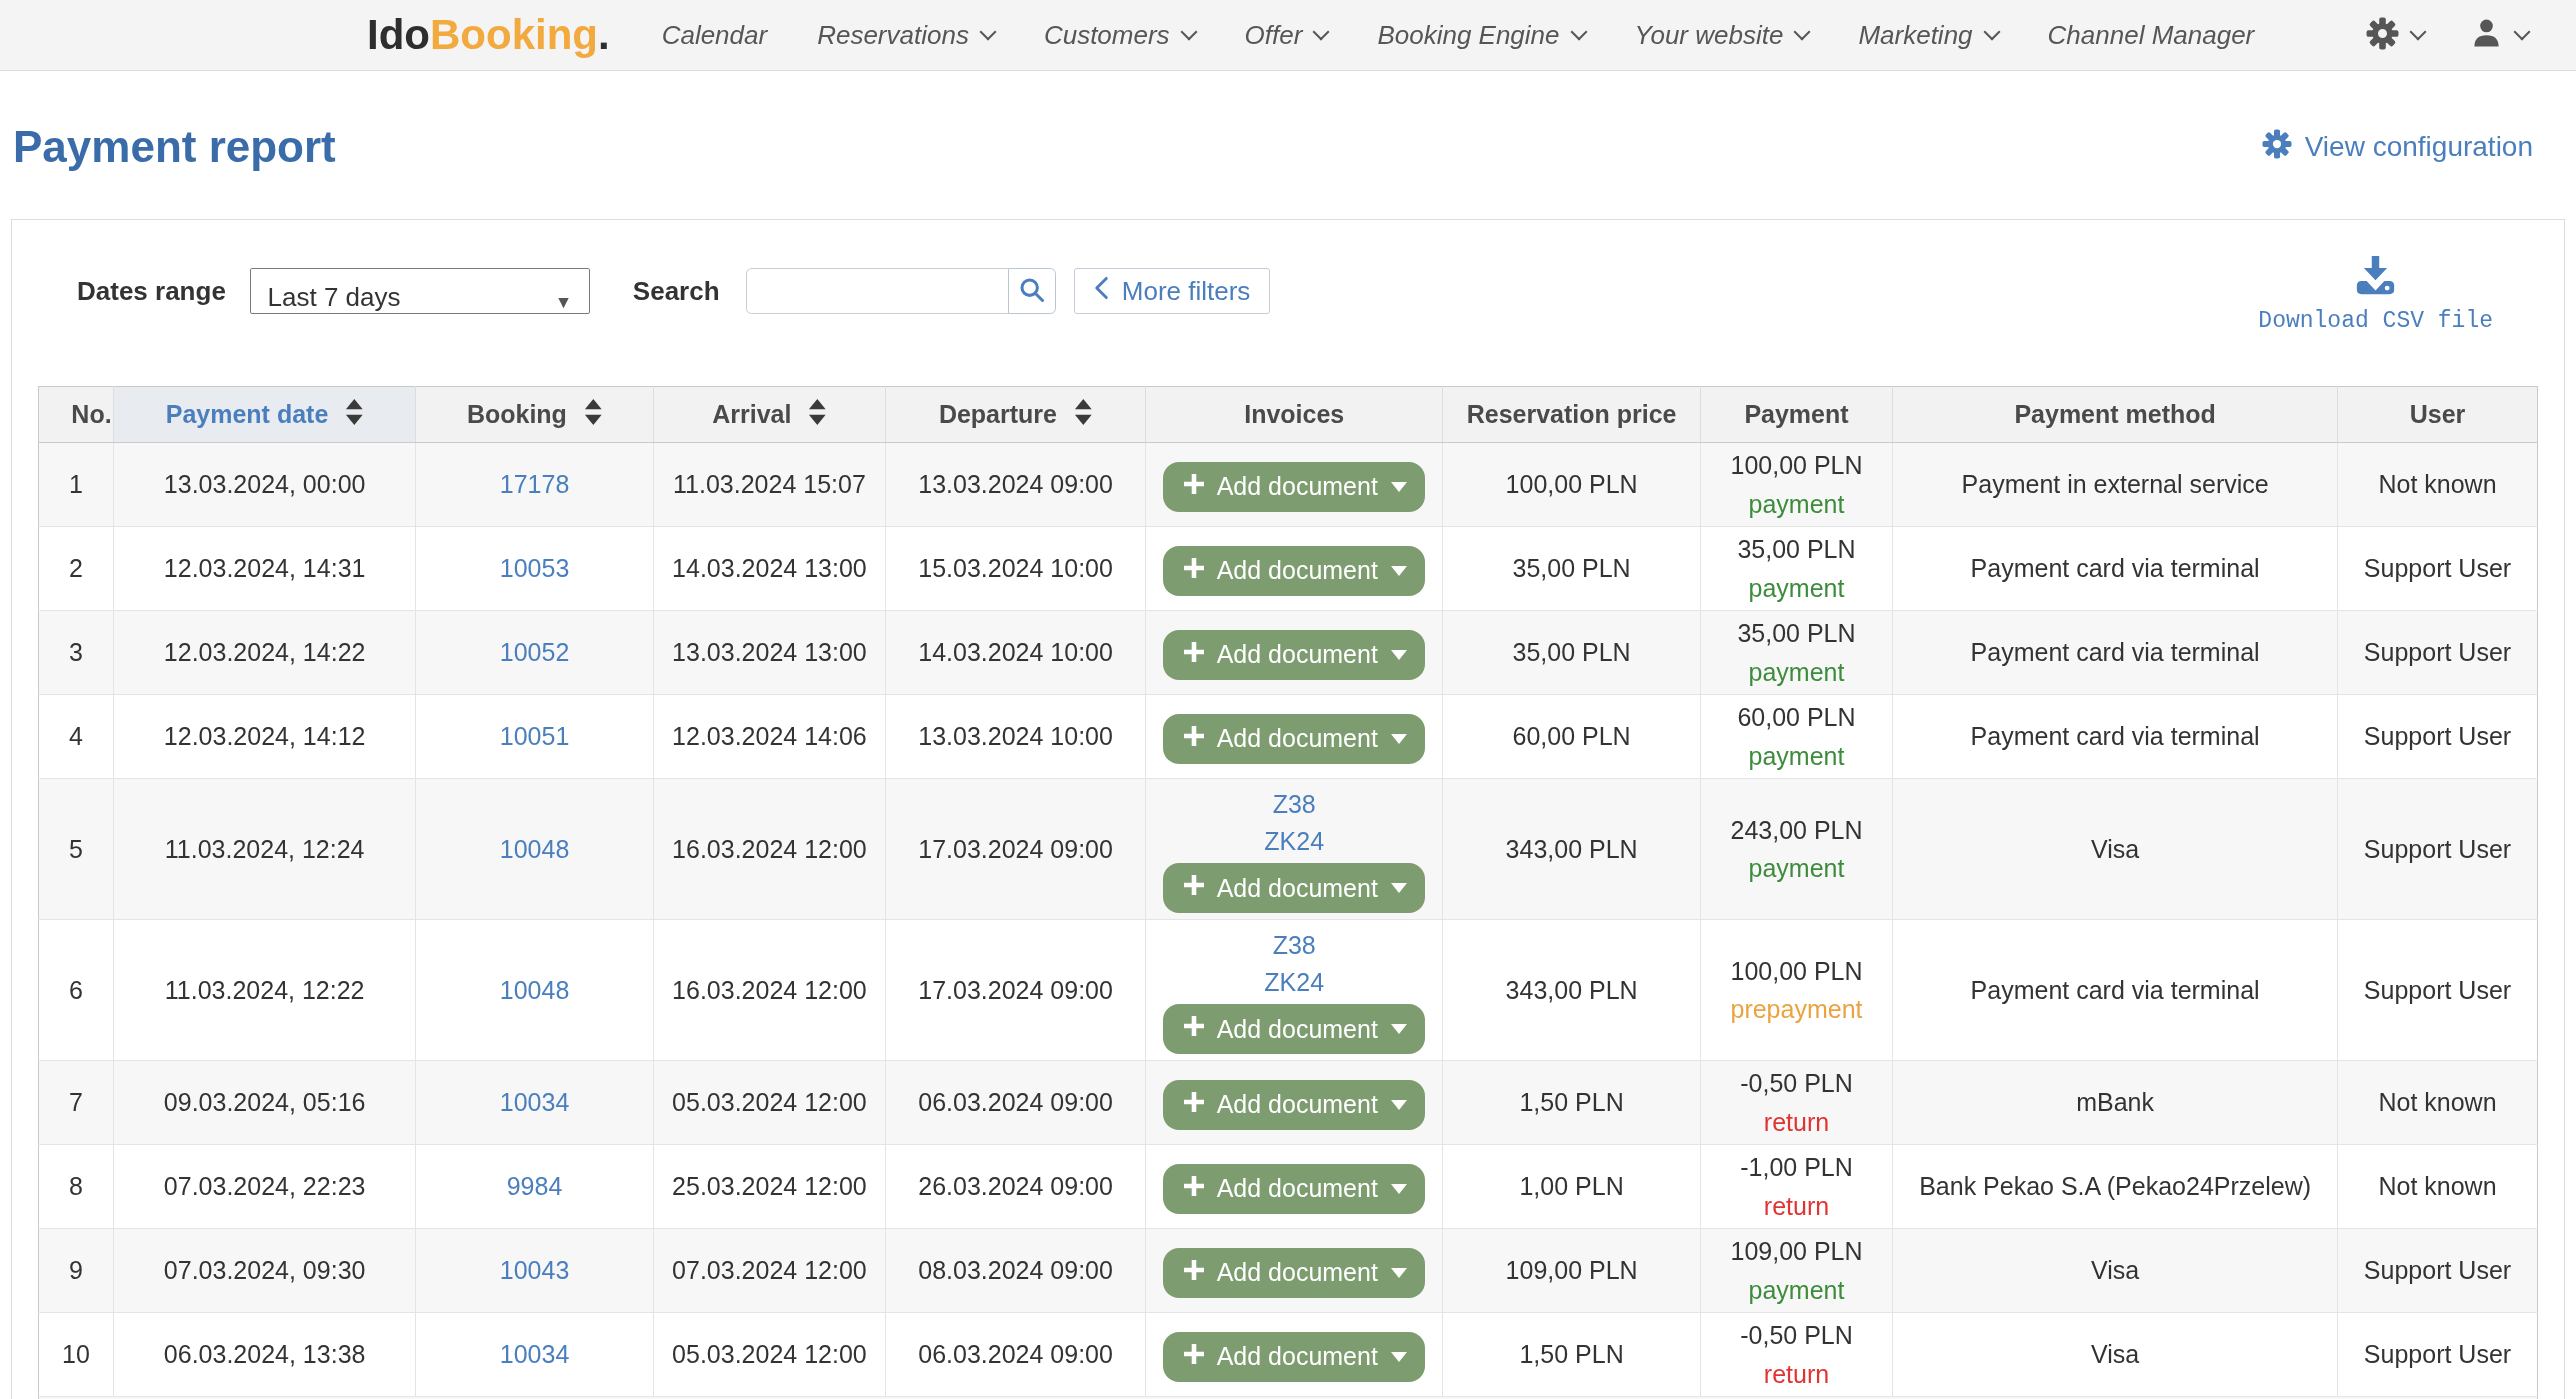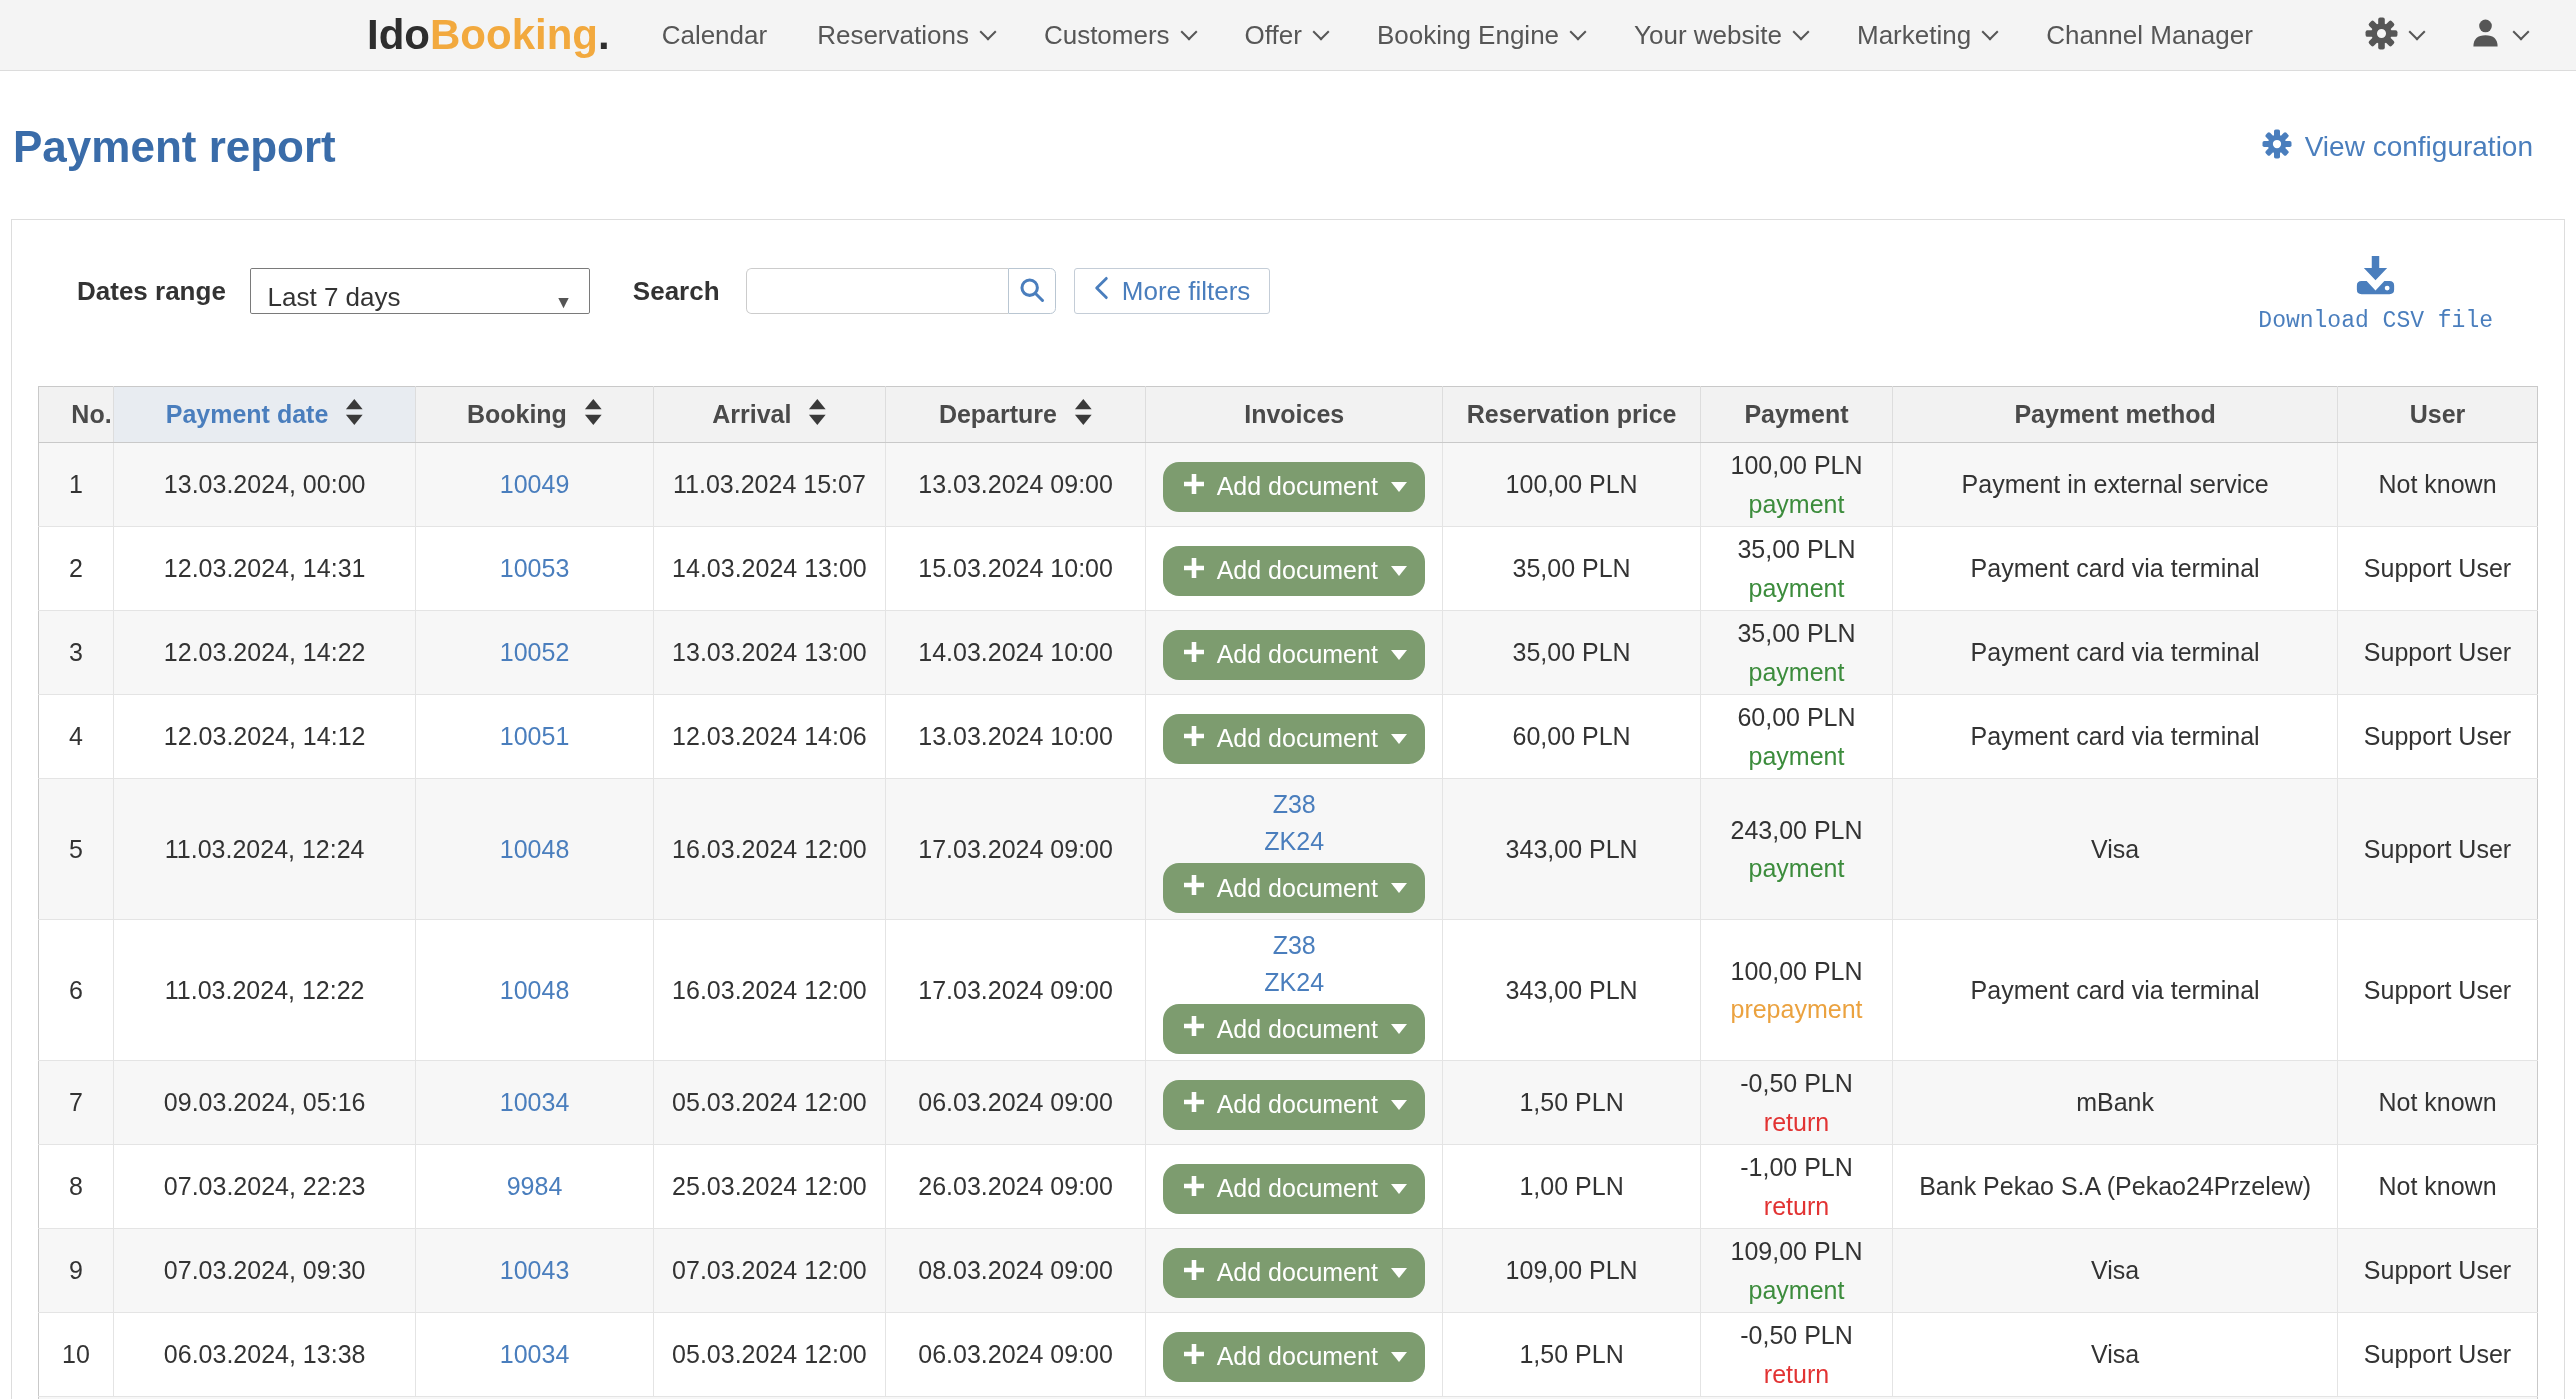--- a/index.html
+++ b/index.html
@@ -12,21 +12,21 @@
   }
 
   
   .navbar {
     height: 71px; background: var(--nav_bg); border-bottom: 0.9px solid #dcdcdc;
     display: flex; align-items: center;
   }
   .logo { margin-left: 367px; font-size: 42px; font-weight: bold; white-space: nowrap; }
   .logo .dark { color: var(--brand_dark); }
   .logo .orange { color: var(--brand_orange); }
-  .nav-menu { display: flex; align-items: center; margin-left: 52px; gap: 50px; }
+  .nav-menu { display: flex; align-items: center; margin-left: 52px; gap: 50px; font-style: italic; }
   .nav-item { display: flex; align-items: center; gap: 13px; font-size: 26px; color: #565656; cursor: pointer; white-space: nowrap; }
   .chev { width: 12px; height: 12px; border-right: 2.8px solid #565656; border-bottom: 2.8px solid #565656; transform: rotate(45deg); margin-top: -6.5px; }
   .nav-icons { margin-left: 112px; display: flex; align-items: center; gap: 46px; }
   .icon-group { display: flex; align-items: center; gap: 13px; color: #565656; cursor: pointer; }
 
   
   .page-header { display: flex; justify-content: space-between; align-items: center; margin: 50px 43px 0 13px; }
   .page-title { font-size: 44px; font-weight: bold; color: var(--title_blue); margin: 0; line-height: 52px; }
   .view-config { display: flex; align-items: center; gap: 13px; color: var(--link_blue); font-size: 28px; cursor: pointer; }
 
@@ -313,21 +313,21 @@
               <div class="th-inner">
                 <span class="th-label">User</span>
               </div>
             </th>
           </tr>
       </thead>
       <tbody id="table-body">
           <tr class="stripe std">
             <td>1</td>
             <td>13.03.2024, 00:00</td>
-            <td><a class="booking-link">10049</a></td>
+            <td><a class="booking-link">17178</a></td>
             <td>11.03.2024 15:07</td>
             <td>13.03.2024 09:00</td>
             <td><button class="add-doc">
                 <span><svg width="24" height="24" viewBox="0 0 24 24" fill="#ffffff">
                     <path d="M9.7 2 h4.6 v7.7 H22 v4.6 h-7.7 V22 H9.7 v-7.7 H2 V9.7 h7.7z"></path>
                   </svg></span>
                 <span>Add document</span>
                 <span class="caret-down"></span>
               </button></td>
             <td>100,00 PLN</td>

